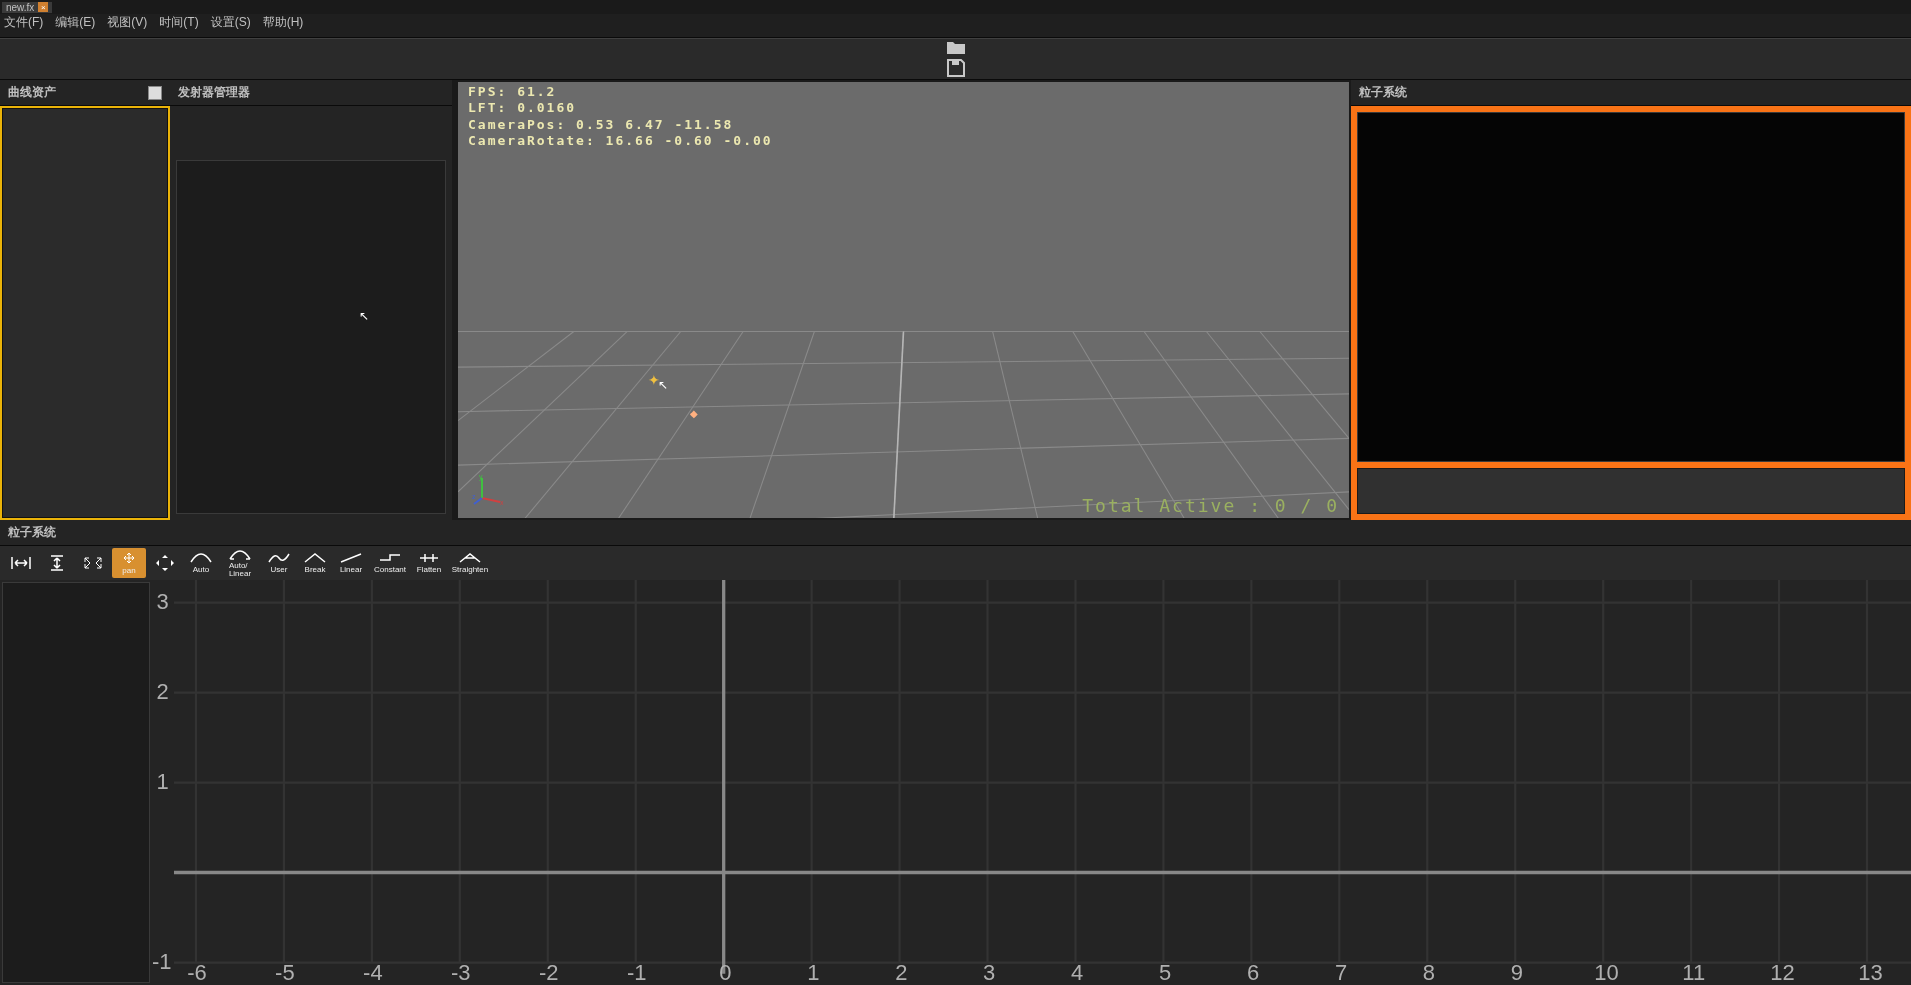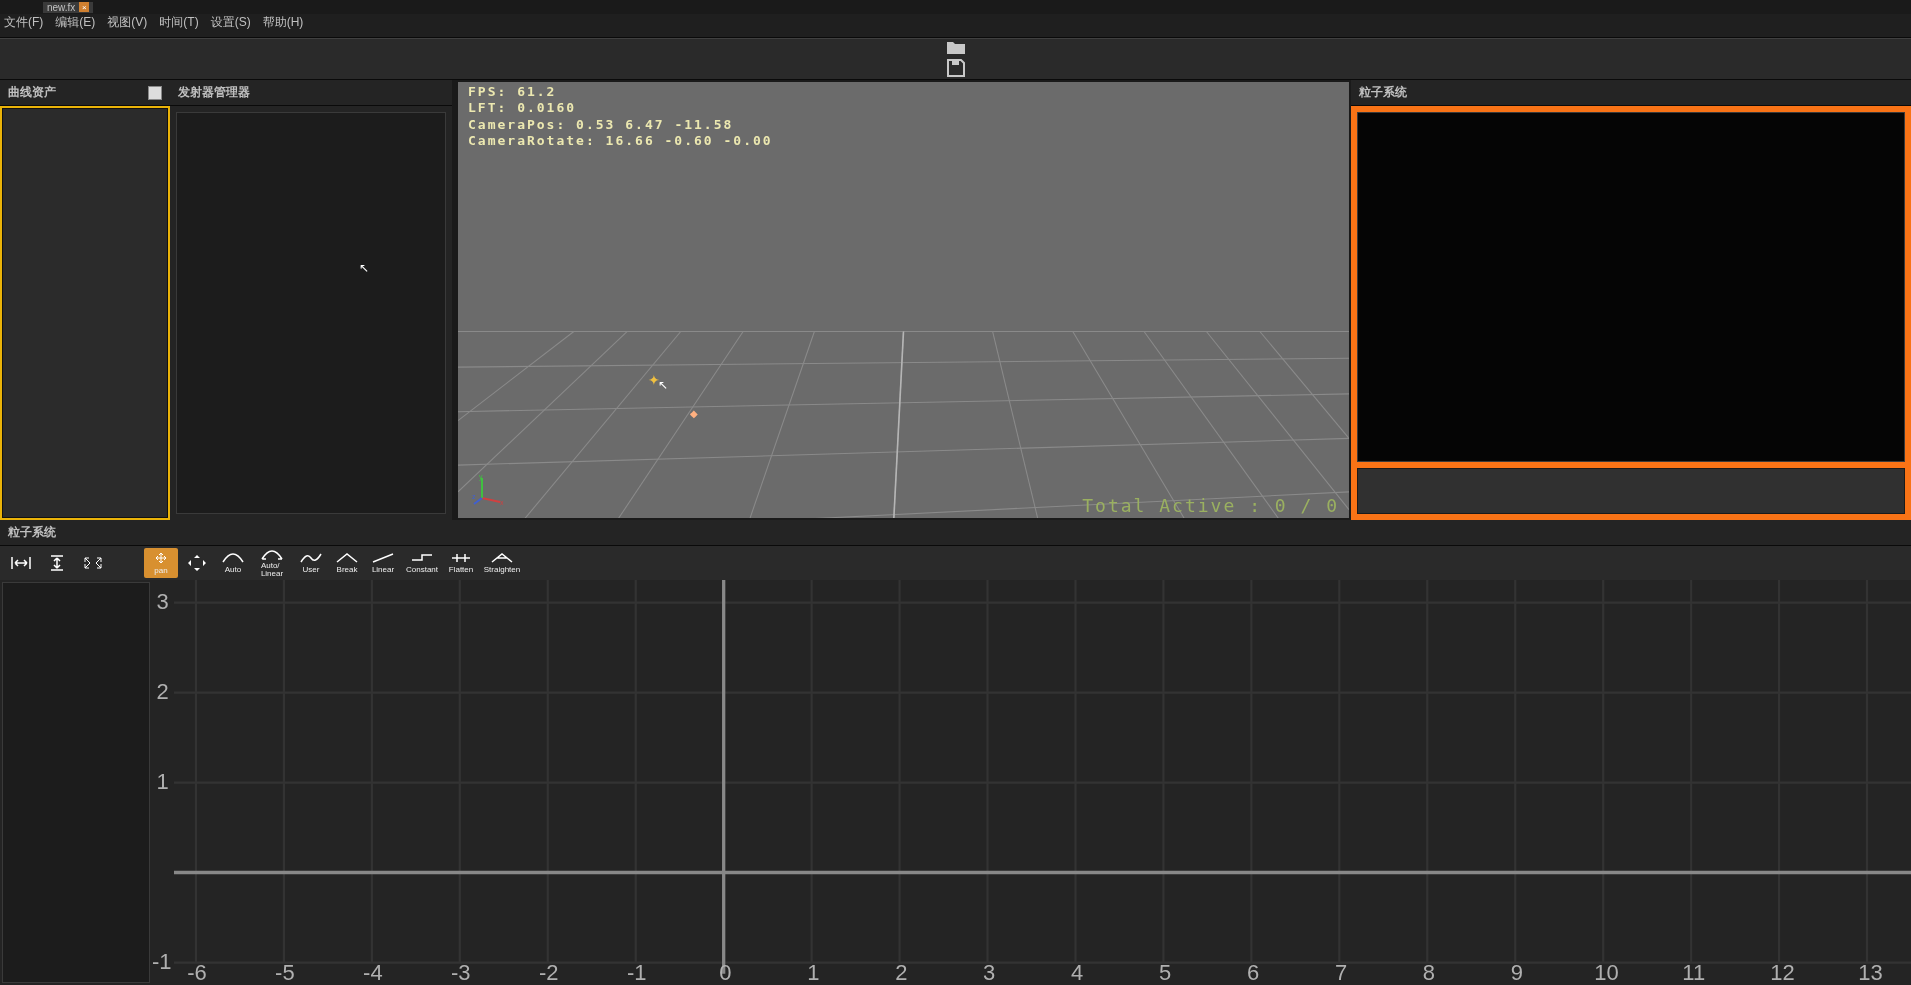--- a/index.html
+++ b/index.html
@@ -22,21 +22,20 @@
   align-items: center;
   padding-left: 2px;
 }
 .file-tab {
   background: #3a3a3a;
   padding: 0 4px;
   font-size: 10px;
   display: flex;
   align-items: center;
   gap: 4px;
-  margin-left: 41px;
 }
 .file-tab .close {
   background: #d08030;
   color: #fff;
   width: 10px; height: 10px;
   display: inline-flex;
   align-items: center;
   justify-content: center;
   font-size: 8px;
 }
@@ -95,20 +94,21 @@
   display: flex;
   flex-direction: column;
   text-align: right;
 }
 .panel-left .body { flex: 1; background: #2b2b2b; border: 1px solid #111; margin: 2px; }
 .panel-mid {
   width: 282px;
   background: #242424;
   display: flex;
   flex-direction: column;
+  gap: 48px;
 }
 .panel-mid .body {
   flex: 1;
   margin: 6px;
   background: #1c1c1c;
   border: 1px solid #3a3a3a;
   position: relative;
 }
 .panel-viewport {
   flex: 1;
@@ -217,21 +217,21 @@
   width: 34px; height: 30px;
   display: flex;
   flex-direction: column;
   align-items: center;
   justify-content: center;
   color: #eee;
   font-size: 8px;
   border-radius: 2px;
   gap: 1px;
 }
-.curve-toolbar .cbtn.active { background: #d89030; margin-left: 32px; }
+.curve-toolbar .cbtn.active { background: #d89030; }
 .curve-toolbar .cbtn svg { display: block; }
 .curve-body {
   flex: 1;
   display: flex;
   background: #242424;
 }
 .curve-tree {
   width: 148px;
   background: #1c1c1c;
   border: 1px solid #3a3a3a;

